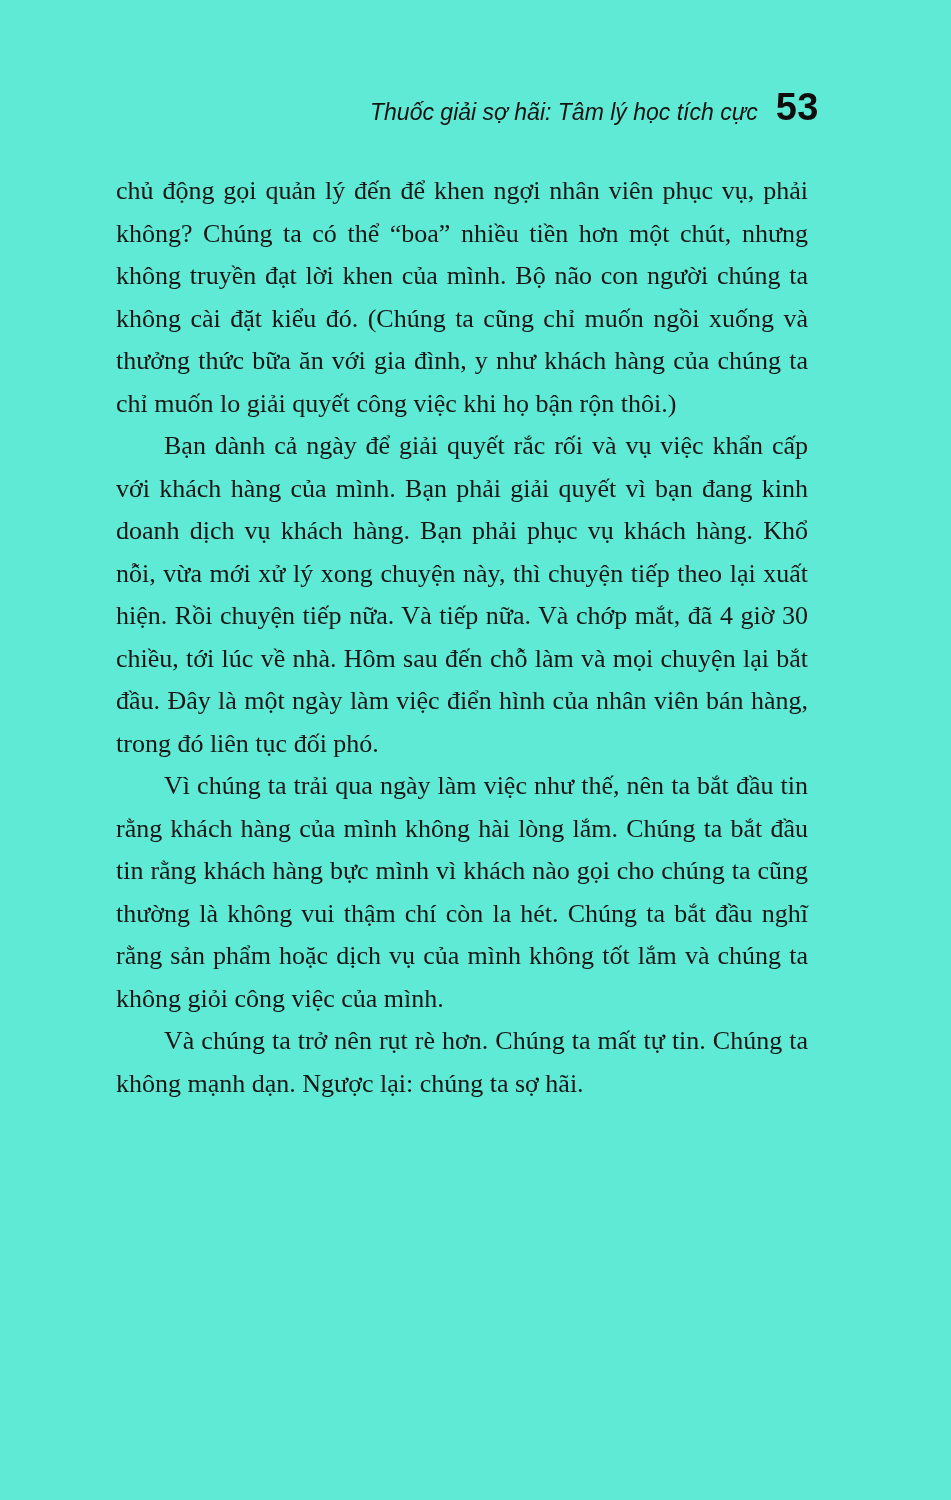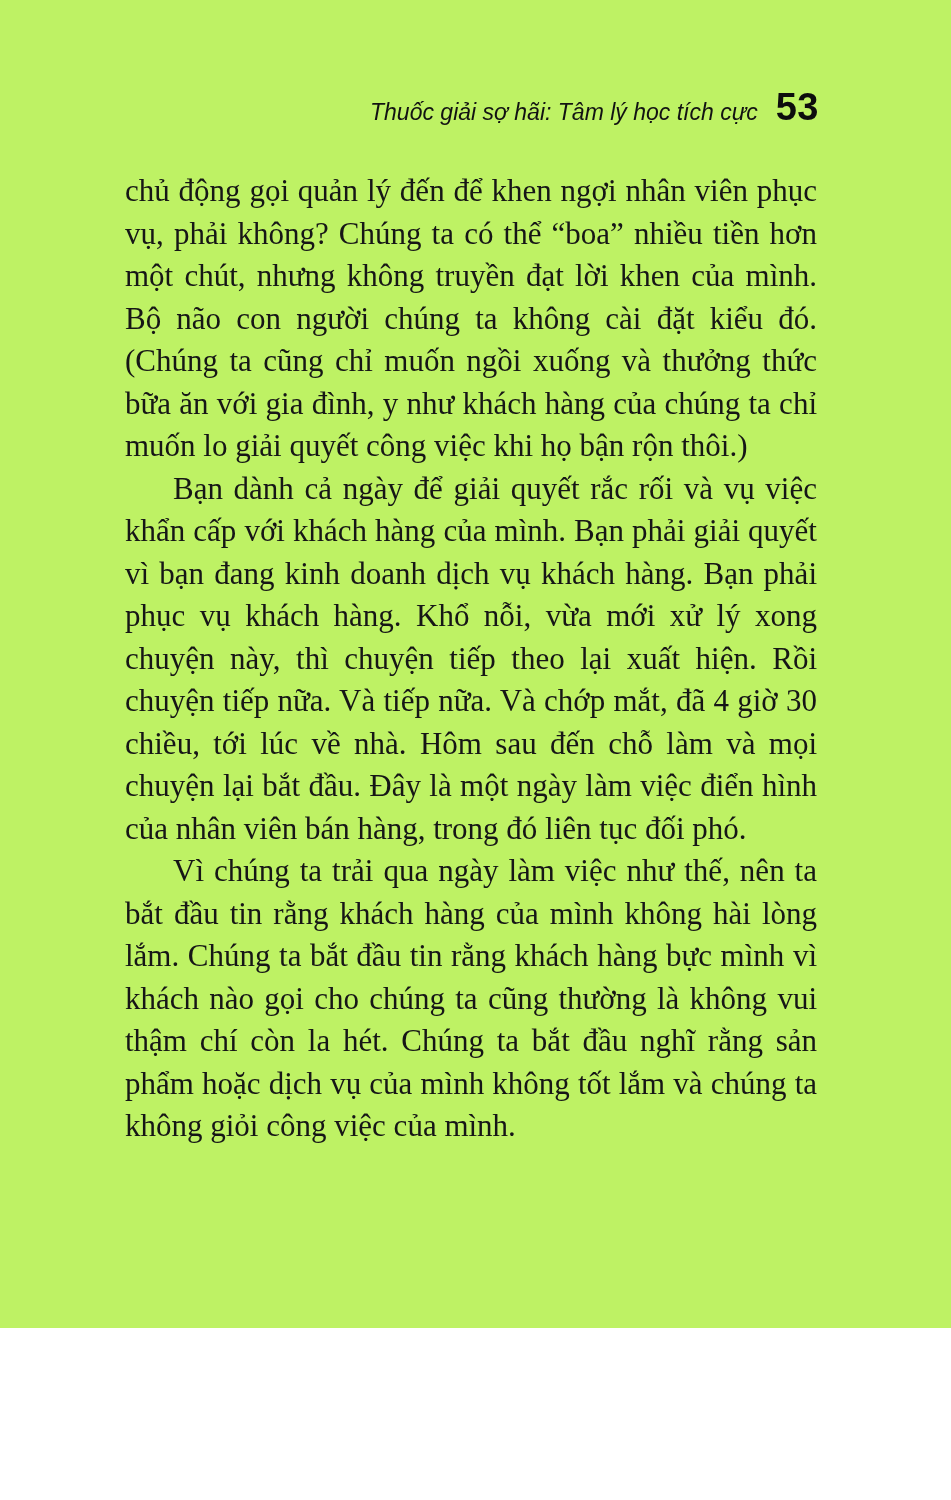--- a/index.html
+++ b/index.html
@@ -4,22 +4,22 @@
 <title>Book Page</title>
 <style>
   html, body {
     margin: 0;
     padding: 0;
     background: #ffffff;
   }
   .page {
     position: relative;
     width: 951px;
-    height: 1328px;
-    background: #bef264;
+    height: 1500px;
+    background: #5eead4;
     overflow: hidden;
     font-family: "Liberation Serif", serif;
     color: #161616;
   }
   .running-header {
     position: absolute;
     top: 86px;
     left: 127px;
     width: 692px;
     display: flex;
@@ -36,23 +36,23 @@
   }
   .page-number {
     font-weight: bold;
     font-size: 38px;
     color: #0d0d0d;
     letter-spacing: 0.5px;
   }
   .body-text {
     position: absolute;
     top: 170px;
-    left: 125px;
+    left: 116px;
     width: 692px;
-    font-size: 31px;
+    font-size: 26px;
     line-height: 42.5px;
     text-align: justify;
     text-justify: inter-word;
   }
   .para {
     margin: 0;
     padding: 0;
     text-indent: 48px;
   }
   .para.no-indent {
@@ -66,15 +66,16 @@
 
   <header class="running-header">
     <span class="running-title">Thuốc giải sợ hãi: Tâm lý học tích cực</span>
     <span class="page-number">53</span>
   </header>
 
   <main class="body-text">
     <p class="para no-indent">chủ động gọi quản lý đến để khen ngợi nhân viên phục vụ, phải không? Chúng ta có thể “boa” nhiều tiền hơn một chút, nhưng không truyền đạt lời khen của mình. Bộ não con người chúng ta không cài đặt kiểu đó. (Chúng ta cũng chỉ muốn ngồi xuống và thưởng thức bữa ăn với gia đình, y như khách hàng của chúng ta chỉ muốn lo giải quyết công việc khi họ bận rộn thôi.)</p>
     <p class="para">Bạn dành cả ngày để giải quyết rắc rối và vụ việc khẩn cấp với khách hàng của mình. Bạn phải giải quyết vì bạn đang kinh doanh dịch vụ khách hàng. Bạn phải phục vụ khách hàng. Khổ nỗi, vừa mới xử lý xong chuyện này, thì chuyện tiếp theo lại xuất hiện. Rồi chuyện tiếp nữa. Và tiếp nữa. Và chớp mắt, đã 4 giờ 30 chiều, tới lúc về nhà. Hôm sau đến chỗ làm và mọi chuyện lại bắt đầu. Đây là một ngày làm việc điển hình của nhân viên bán hàng, trong đó liên tục đối phó.</p>
     <p class="para">Vì chúng ta trải qua ngày làm việc như thế, nên ta bắt đầu tin rằng khách hàng của mình không hài lòng lắm. Chúng ta bắt đầu tin rằng khách hàng bực mình vì khách nào gọi cho chúng ta cũng thường là không vui thậm chí còn la hét. Chúng ta bắt đầu nghĩ rằng sản phẩm hoặc dịch vụ của mình không tốt lắm và chúng ta không giỏi công việc của mình.</p>
+    <p class="para">Và chúng ta trở nên rụt rè hơn. Chúng ta mất tự tin. Chúng ta không mạnh dạn. Ngược lại: chúng ta sợ hãi.</p>
   </main>
 
 </div>
 
 </body></html>

